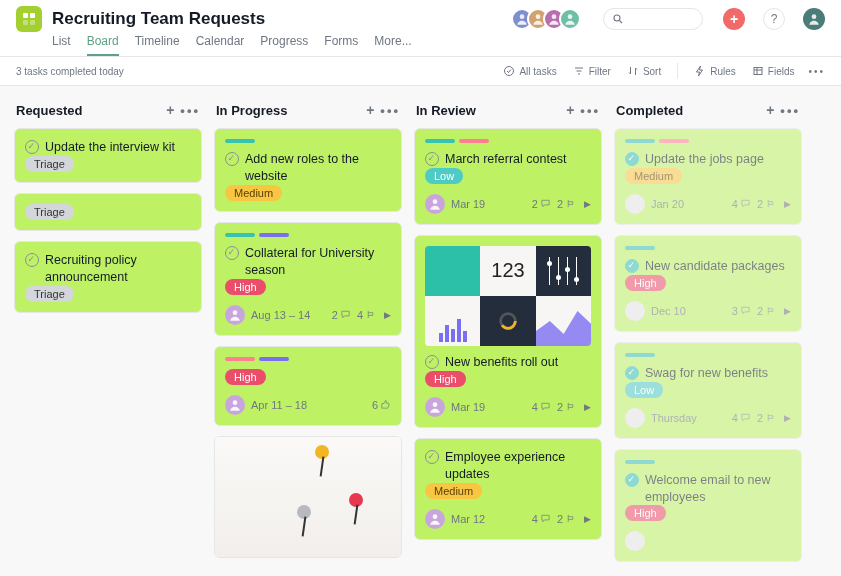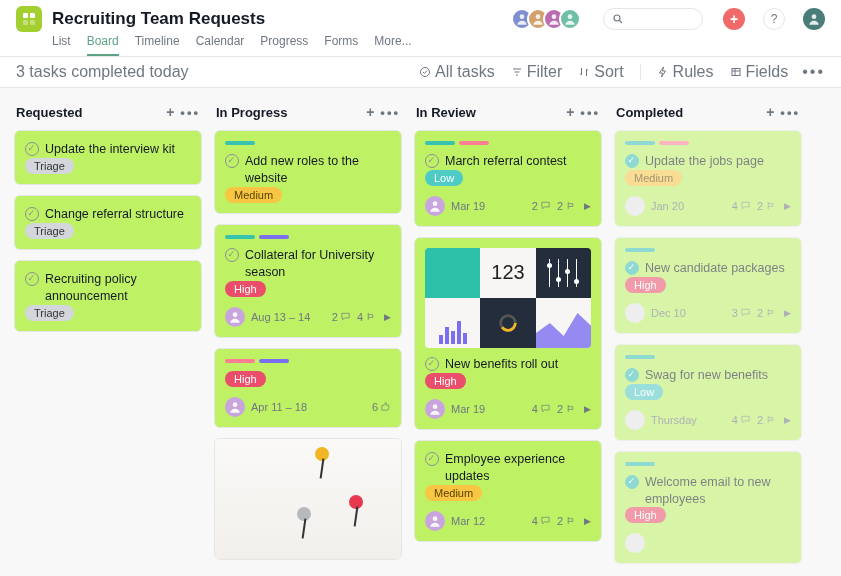--- a/index.html
+++ b/index.html
@@ -35,21 +35,21 @@
 .av.c2{background:#d2a16d;}
 .av.c3{background:#b96db0;}
 .av.c4{background:#6dbfa5;}
 .search{width:100px;height:22px;border:1px solid var(--border);border-radius:12px;display:flex;align-items:center;padding:0 8px;color:var(--muted);margin-left:12px;}
 .add-btn{width:22px;height:22px;border-radius:50%;background:#f06a6a;color:#fff;display:flex;align-items:center;justify-content:center;font-weight:bold;font-size:14px;margin-left:10px;}
 .help{width:22px;height:22px;border-radius:50%;border:1px solid var(--border);display:flex;align-items:center;justify-content:center;color:var(--muted);margin-left:8px;font-size:12px;}
 .me-av{width:22px;height:22px;border-radius:50%;background:#4a7d7a;margin-left:8px;overflow:hidden;}
 .tabs{display:flex;gap:16px;margin-left:36px;margin-top:2px;}
 .tab{color:var(--muted);font-size:12px;padding-bottom:6px;cursor:pointer;}
 .tab.active{color:#5da283;border-bottom:2px solid #5da283;font-weight:500;}
-.toolbar{background:#fff;border-bottom:1px solid var(--border);display:flex;align-items:center;padding:6px 16px;font-size:16px;color:var(--muted);}
+.toolbar{background:#fff;border-bottom:1px solid var(--border);display:flex;align-items:center;padding:6px 16px;font-size:10px;color:var(--muted);}
 .tool-item{display:flex;align-items:center;gap:4px;margin-left:16px;cursor:pointer;}
 .tool-item svg{width:12px;height:12px;}
 .sep{width:1px;height:16px;background:var(--border);margin-left:16px;}
 .dots{margin-left:14px;letter-spacing:2px;cursor:pointer;color:var(--muted);}
 .board{display:flex;gap:12px;padding:12px 14px;overflow-x:auto;height:calc(100% - 96px);align-items:flex-start;}
 .col{width:188px;flex-shrink:0;}
 .col-head{display:flex;align-items:center;gap:6px;font-weight:600;font-size:13px;padding:4px 2px 10px;}
 .col-head .plus{margin-left:auto;color:var(--muted);cursor:pointer;font-size:14px;}
 .col-head .more{color:var(--muted);letter-spacing:2px;cursor:pointer;}
 .card{background:#bef264;border:1px solid var(--border);border-radius:6px;padding:10px;margin-bottom:10px;}
@@ -226,24 +226,20 @@
         <span class="more">•••</span>
       </div>
       <div class="card">
         <div class="ctitle">
           <div class="check"></div>
           <span>Update the interview kit</span>
         </div>
         <span class="pill Triage">Triage</span>
       </div>
       <div class="card">
-        <div class="ctitle">
-          <div class="check"></div>
-          <span>Change referral structure</span>
-        </div>
         <span class="pill Triage">Triage</span>
       </div>
       <div class="card">
         <div class="ctitle">
           <div class="check"></div>
           <span>Recruiting policy announcement</span>
         </div>
         <span class="pill Triage">Triage</span>
       </div>
     </div>

